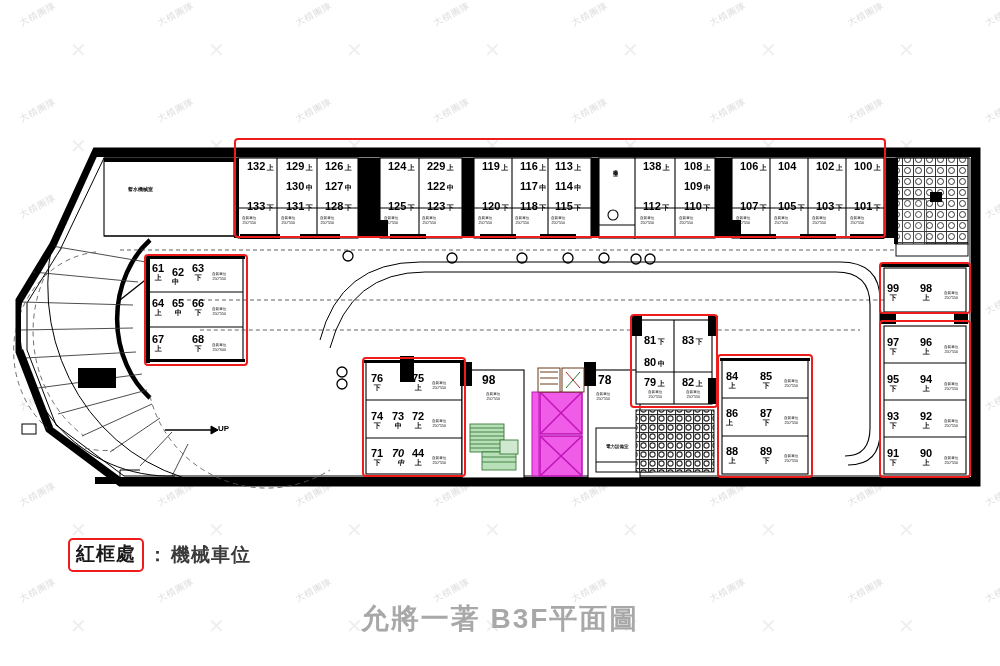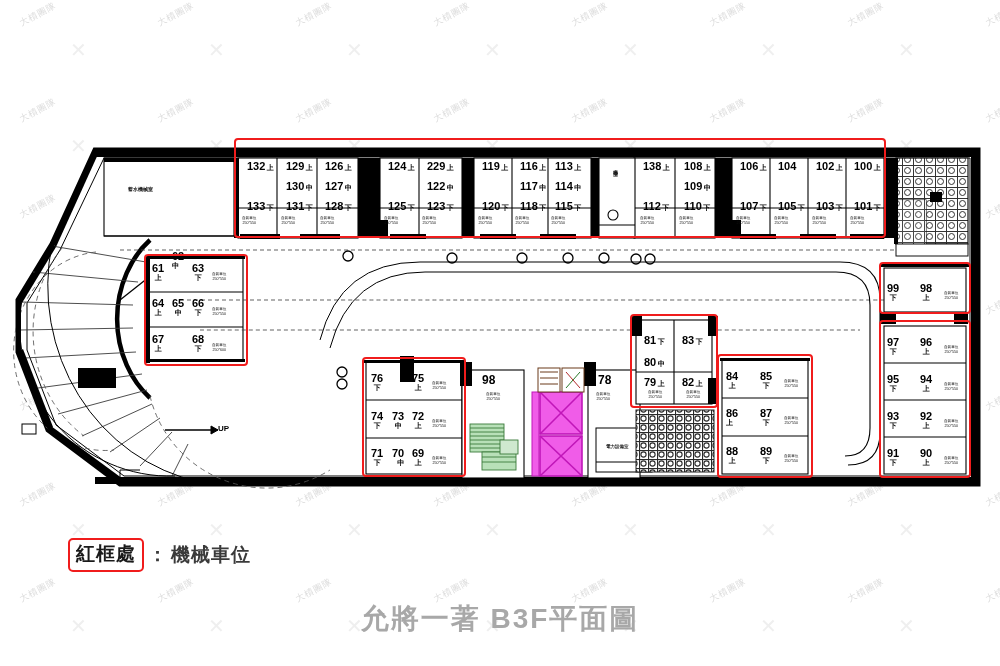--- a/index.html
+++ b/index.html
@@ -633,21 +633,21 @@
     <div class="stall" style="left: 854px; top: 156px;"><span class="num">100</span><span class="lvl" style="margin-left: 1.5px;">上</span></div>
     <div class="stall" style="left: 854px; top: 196px;"><span class="num">101</span><span class="lvl" style="margin-left: 1.5px;">下</span></div>
     <div class="dim" style="left: 850px; top: 216px;">
       <div>自裝車位</div>
       <div>250*550</div>
     </div>
     <div class="stall" style="left: 152px; top: 262px; text-align: center;">
       <div class="num">61</div>
       <div class="lvl" style="margin-top: -1px;">上</div>
     </div>
-    <div class="stall" style="left: 172px; top: 250px; text-align: left;">
+    <div class="stall" style="left: 172px; top: 266px; text-align: left;">
       <div class="num">62</div>
       <div class="lvl" style="margin-top: -1px;">中</div>
     </div>
     <div class="stall" style="left: 192px; top: 262px; text-align: center;">
       <div class="num">63</div>
       <div class="lvl" style="margin-top: -1px;">下</div>
     </div>
     <div class="stall" style="left: 152px; top: 297px; text-align: center;">
       <div class="num">64</div>
       <div class="lvl" style="margin-top: -1px;">上</div>
@@ -697,26 +697,26 @@
       <div class="lvl" style="margin-top: -1px;">中</div>
     </div>
     <div class="stall" style="left: 412px; top: 410px; text-align: center;">
       <div class="num">72</div>
       <div class="lvl" style="margin-top: -1px;">上</div>
     </div>
     <div class="stall" style="left: 371px; top: 447px; text-align: center;">
       <div class="num">71</div>
       <div class="lvl" style="margin-top: -1px;">下</div>
     </div>
-    <div class="stall" style="left: 392px; top: 447px; text-align: right;">
+    <div class="stall" style="left: 392px; top: 447px; text-align: right; font-style: italic;">
       <div class="num">70</div>
       <div class="lvl" style="margin-top: -1px;">中</div>
     </div>
     <div class="stall" style="left: 412px; top: 447px; text-align: center;">
-      <div class="num">69</div>
+      <div class="num">44</div>
       <div class="lvl" style="margin-top: -1px;">上</div>
     </div>
     <div class="dim" style="left: 432px; top: 381px;">
       <div>自裝車位</div>
       <div>250*550</div>
     </div>
     <div class="dim" style="left: 432px; top: 419px;">
       <div>自裝車位</div>
       <div>250*550</div>
     </div>

